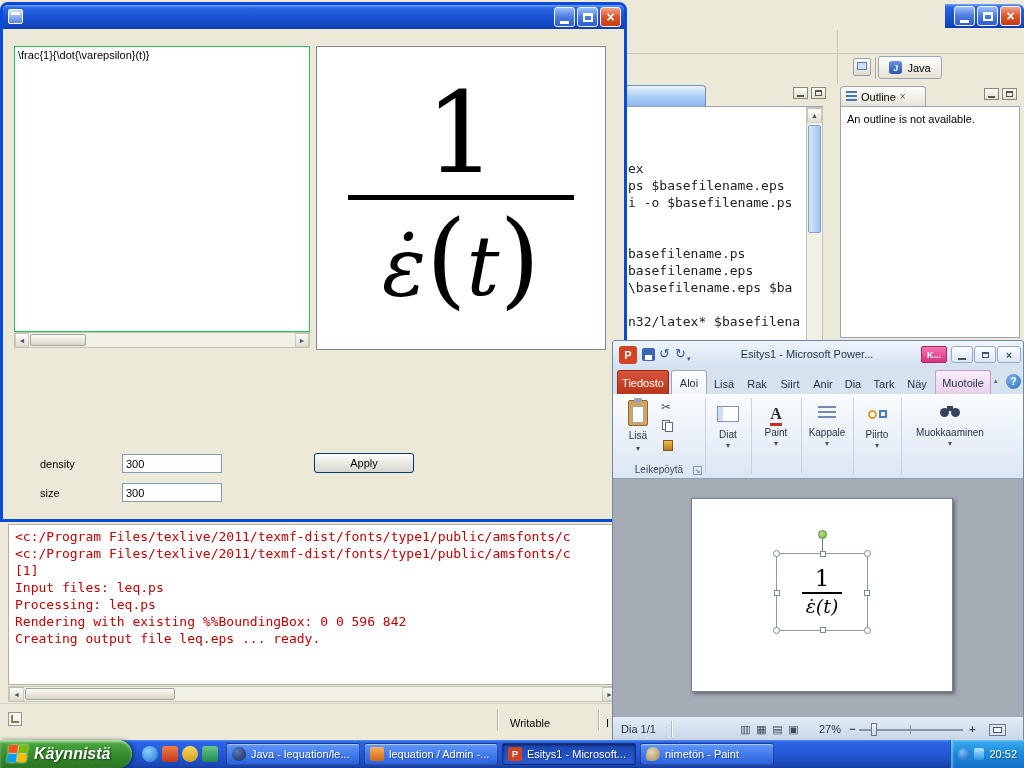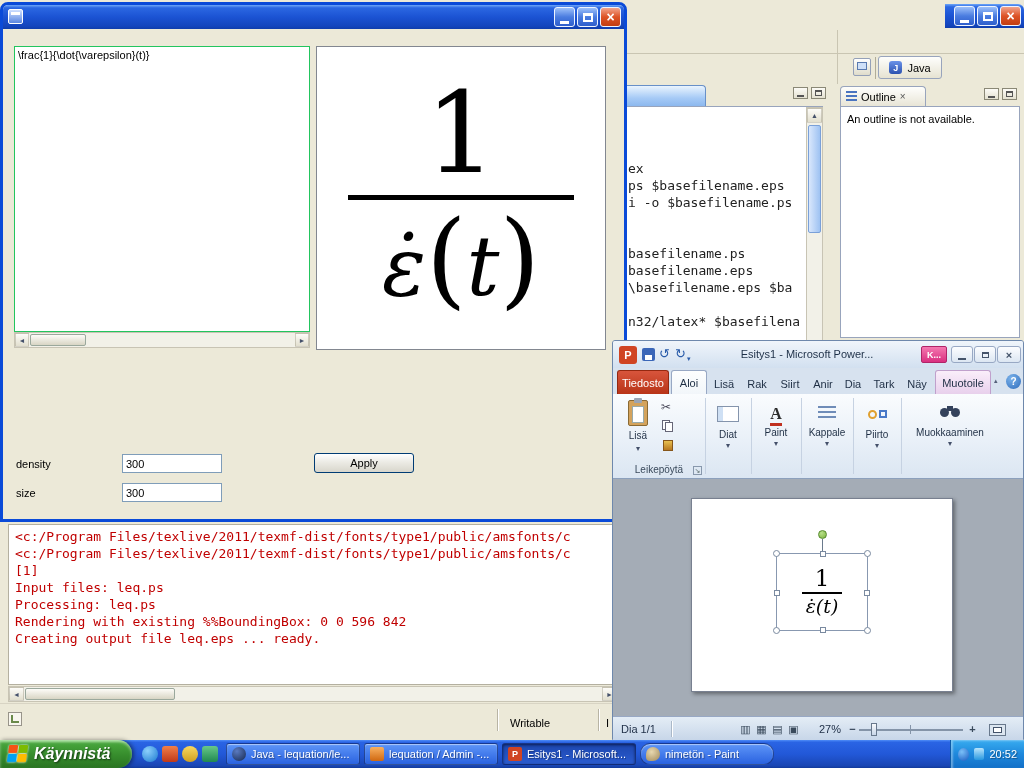--- a/index.html
+++ b/index.html
@@ -76,21 +76,21 @@
   .lw-hsb .rt { position:absolute; right:0; top:0; width:14px; height:14px; }
   .lw-hsb .th { position:absolute; left:15px; top:1px; width:56px; height:12px; border:1px solid #9aa89c;
     background:linear-gradient(#fdfcf8,#d8d5c4); border-radius:2px; }
   .preview { position:absolute; left:313px; top:41px; width:290px; height:304px; background:#fff; border:1px solid #828790;
     display:flex; flex-direction:column; align-items:center; justify-content:center; overflow:hidden; }
   .eq-num { font-family:"DejaVu Serif",serif; font-size:112px; line-height:1; }
   .eq-bar { width:226px; height:5px; background:#000; margin:6px 0 0; }
   .eq-den { font-family:"DejaVu Serif",serif; line-height:1.15; white-space:nowrap; }
   .eq-den .it { font-style:italic; font-size:82px; }
   .eq-den .par { font-size:104px; }
-  .fld-label { position:absolute; font-size:11px; }
+  .fld-label { position:absolute; font-size:11px;margin-left:24px; }
   .fld { position:absolute; width:100px; height:19px; border:1px solid #7f9db9; background:#fff; font-size:11px;
     padding:0 3px; font-family:"Liberation Sans",sans-serif; }
   .apply-btn { position:absolute; left:311px; top:448px; width:100px; height:20px; border:1px solid #003c74; border-radius:3px;
     background:linear-gradient(#ffffff,#ecebe5 45%,#d8d6cc); font-size:11px; display:flex; align-items:center; justify-content:center; }
 
   
   #ppt { position:absolute; left:612px; top:340px; width:412px; height:400px; background:#ccd9ea;
     border:1px solid #6e88ac; border-radius:3px 3px 0 0; z-index:3; }
   .ppt-title { position:absolute; left:0; top:0; width:410px; height:27px; border-radius:2px 2px 0 0;
     background:linear-gradient(#f0f5fb,#d2e0f0); }
@@ -489,21 +489,21 @@
     <span>Java - lequation/le...</span>
   </div>
   <div class="tkbtn" style="left:364px;">
     <div class="tk-ico" style="background:linear-gradient(#f8b060,#d06810);"></div>
     <span>lequation / Admin -...</span>
   </div>
   <div class="tkbtn pressed" style="left:502px;">
     <div class="tk-ico" style="background:#d04423; color:#fff; font-size:9px; font-weight:bold; text-align:center; line-height:14px;">P</div>
     <span>Esitys1 - Microsoft...</span>
   </div>
-  <div class="tkbtn" style="left:640px;border-radius:10px;">
+  <div class="tkbtn" style="left:640px;">
     <div class="tk-ico" style="background:radial-gradient(circle at 40% 35%,#e8d8b0,#a08858); border-radius:50% 50% 50% 4px;"></div>
     <span>nimetön - Paint</span>
   </div>
 
   <div class="tray">
     <div class="tray-ico1"></div>
     <div class="tray-ico2"></div>
     <span class="clock">20:52</span>
   </div>
 </div>

